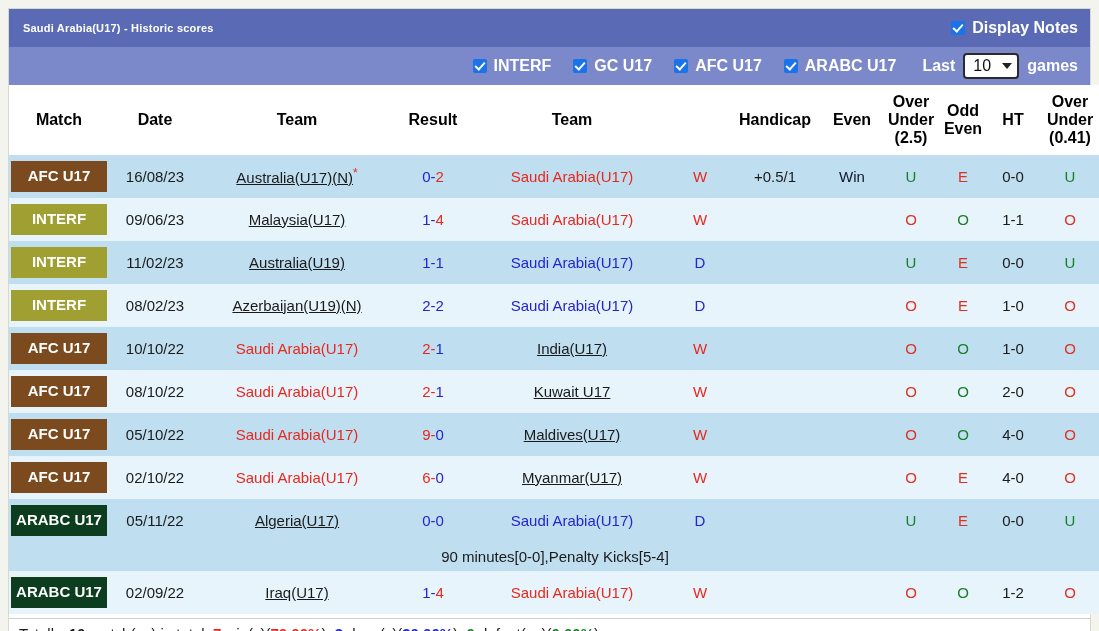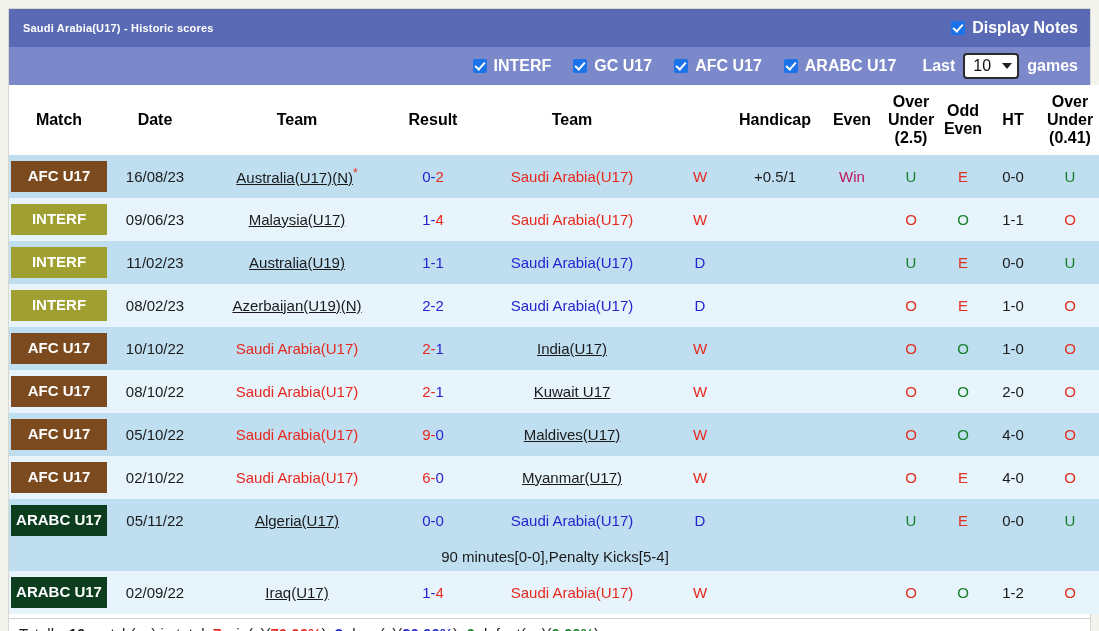--- a/index.html
+++ b/index.html
@@ -170,21 +170,21 @@
     white-space: normal;
   }
 
   .team-red  { color: #e8281e; }
   .team-blue { color: #2424d0; }
   .team-dark { color: #1a1a1a; text-decoration: underline; }
   .sc-red    { color: #e8281e; }
   .sc-blue   { color: #2424d0; }
   .wdl-w     { color: #e8281e; font-weight: normal; }
   .wdl-d     { color: #2424d0; font-weight: normal; }
-  .odds-win  { color: #be185d; }
+  .odds-win  { color: #0f172a; }
   .ou-o      { color: #e03020; }
   .ou-u      { color: #17802a; }
   .oe-e      { color: #e03020; }
   .oe-o      { color: #17802a; }
   .star      { color: #e8281e; font-size: 12px; vertical-align: super; }
   .ht-val    { color: #1a1a1a; }
   .hcp-val   { color: #1a1a1a; margin-top: 44px; }
 
   .note-text {
     text-align: center;

